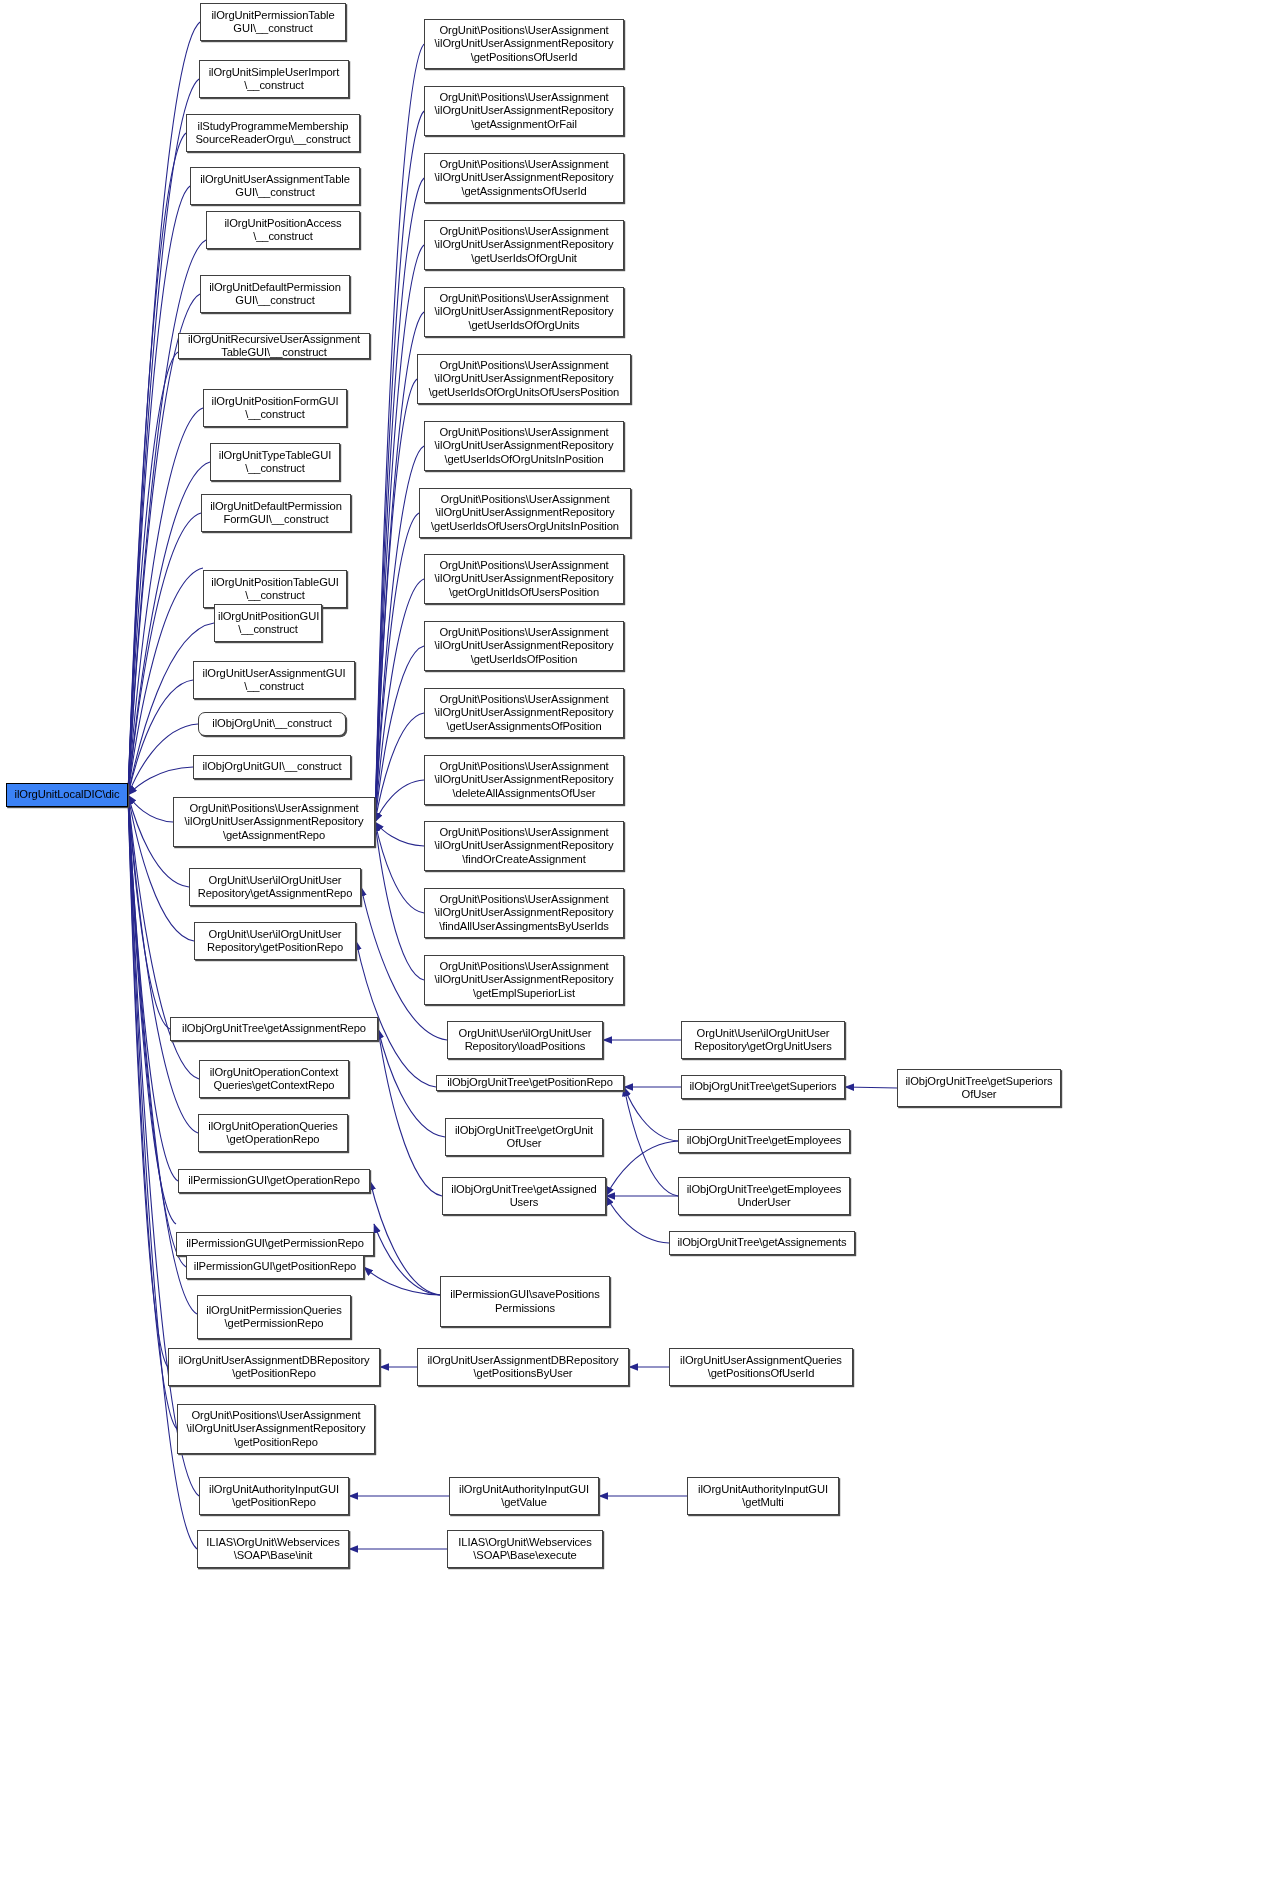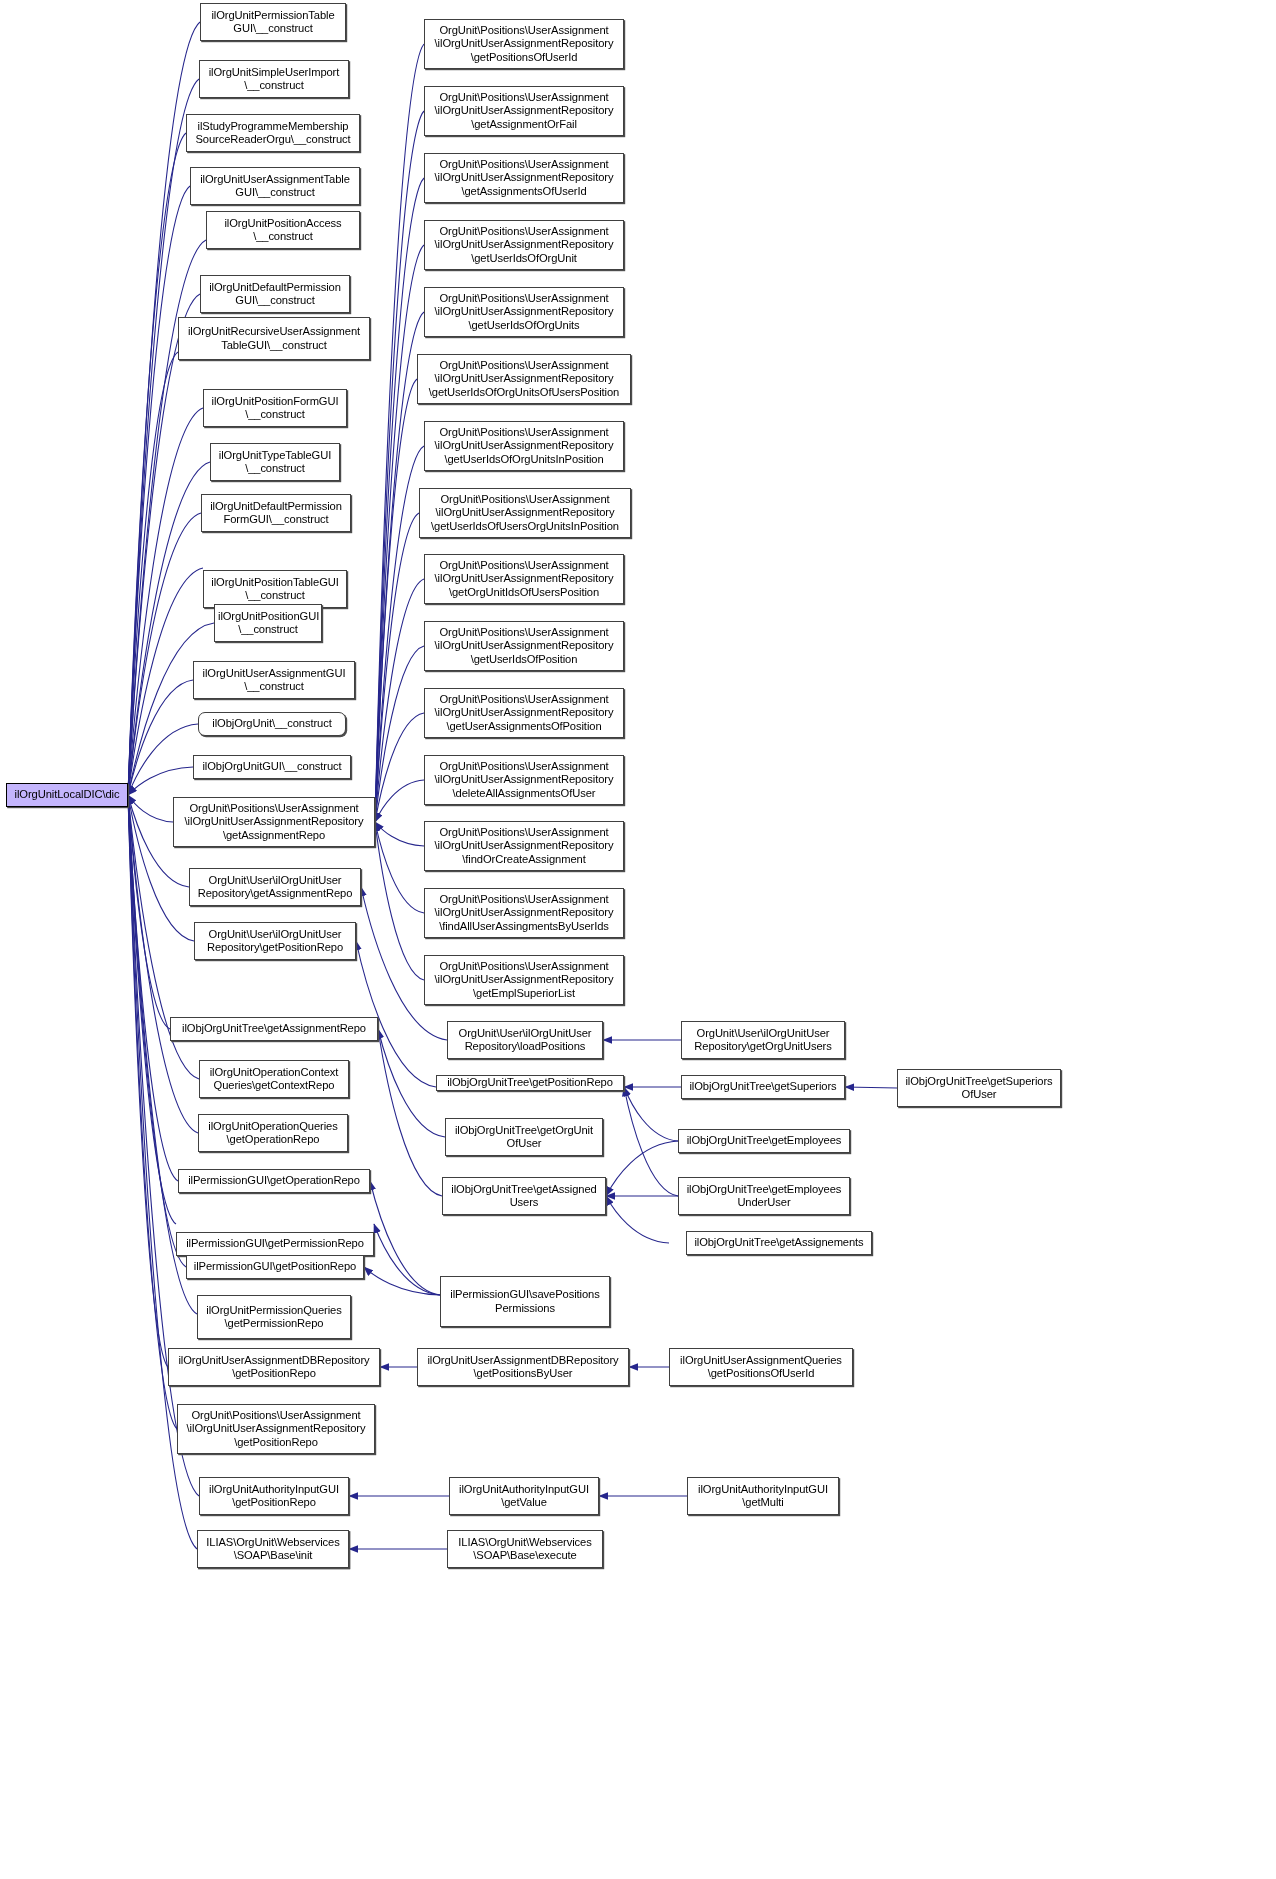--- a/index.html
+++ b/index.html
@@ -33,21 +33,21 @@
     display: flex;
     align-items: center;
     justify-content: center;
     padding: 1px 3px;
     white-space: pre-line;
     letter-spacing: -0.1px;
     box-shadow: 1.2px 1.2px 0 0 #4d4d4d;
     z-index: 2;
   }
   .node.root {
-    background: #c4b5fd;
+    background: #3b82f6;
     border: 1px solid #000000;
     box-shadow: 1.2px 1.2px 0 0 #4d4d4d;
   }
   .node span { display: block; width: 100%; }
 </style>
 </head>
 <body>
 
 <div id="canvas">
   <svg id="edges" viewBox="0 0 1276 1879">
@@ -130,21 +130,21 @@
       <div class="node" style="left: 199px; top: 60px; width: 150px; height: 38px;"><span>ilOrgUnitSimpleUserImport
 \__construct</span></div>
       <div class="node" style="left: 186px; top: 114px; width: 174px; height: 38px;"><span>ilStudyProgrammeMembership
 SourceReaderOrgu\__construct</span></div>
       <div class="node" style="left: 190px; top: 167px; width: 170px; height: 38px;"><span>ilOrgUnitUserAssignmentTable
 GUI\__construct</span></div>
       <div class="node" style="left: 206px; top: 211px; width: 154px; height: 38px;"><span>ilOrgUnitPositionAccess
 \__construct</span></div>
       <div class="node" style="left: 200px; top: 275px; width: 150px; height: 38px;"><span>ilOrgUnitDefaultPermission
 GUI\__construct</span></div>
-      <div class="node" style="left: 178px; top: 317px; width: 192px; height: 43px;"><span>ilOrgUnitRecursiveUserAssignment
+      <div class="node" style="left: 178px; top: 333px; width: 192px; height: 26px;"><span>ilOrgUnitRecursiveUserAssignment
 TableGUI\__construct</span></div>
       <div class="node" style="left: 203px; top: 389px; width: 144px; height: 38px;"><span>ilOrgUnitPositionFormGUI
 \__construct</span></div>
       <div class="node" style="left: 210px; top: 443px; width: 130px; height: 38px;"><span>ilOrgUnitTypeTableGUI
 \__construct</span></div>
       <div class="node" style="left: 201px; top: 494px; width: 150px; height: 38px;"><span>ilOrgUnitDefaultPermission
 FormGUI\__construct</span></div>
       <div class="node" style="left: 203px; top: 570px; width: 144px; height: 38px;"><span>ilOrgUnitPositionTableGUI
 \__construct</span></div>
       <div class="node" style="left: 214px; top: 604px; width: 108px; height: 38px;"><span>ilOrgUnitPositionGUI
@@ -232,21 +232,21 @@
       <div class="node" style="left: 681px; top: 1075px; width: 164px; height: 24px;"><span>ilObjOrgUnitTree\getSuperiors</span></div>
       <div class="node" style="left: 897px; top: 1069px; width: 164px; height: 38px;"><span>ilObjOrgUnitTree\getSuperiors
 OfUser</span></div>
       <div class="node" style="left: 445px; top: 1118px; width: 158px; height: 38px;"><span>ilObjOrgUnitTree\getOrgUnit
 OfUser</span></div>
       <div class="node" style="left: 678px; top: 1129px; width: 172px; height: 24px;"><span>ilObjOrgUnitTree\getEmployees</span></div>
       <div class="node" style="left: 442px; top: 1177px; width: 164px; height: 38px;"><span>ilObjOrgUnitTree\getAssigned
 Users</span></div>
       <div class="node" style="left: 678px; top: 1177px; width: 172px; height: 38px;"><span>ilObjOrgUnitTree\getEmployees
 UnderUser</span></div>
-      <div class="node" style="left: 669px; top: 1231px; width: 186px; height: 24px; margin-left: 17px;"><span>ilObjOrgUnitTree\getAssignements</span></div>
+      <div class="node" style="left: 669px; top: 1231px; width: 186px; height: 24px;"><span>ilObjOrgUnitTree\getAssignements</span></div>
       <div class="node" style="left: 440px; top: 1276px; width: 170px; height: 51px;"><span>ilPermissionGUI\savePositions
 Permissions</span></div>
       <div class="node" style="left: 417px; top: 1348px; width: 212px; height: 38px;"><span>ilOrgUnitUserAssignmentDBRepository
 \getPositionsByUser</span></div>
       <div class="node" style="left: 669px; top: 1348px; width: 184px; height: 38px;"><span>ilOrgUnitUserAssignmentQueries
 \getPositionsOfUserId</span></div>
       <div class="node" style="left: 449px; top: 1477px; width: 150px; height: 38px;"><span>ilOrgUnitAuthorityInputGUI
 \getValue</span></div>
       <div class="node" style="left: 687px; top: 1477px; width: 152px; height: 38px;"><span>ilOrgUnitAuthorityInputGUI
 \getMulti</span></div>

